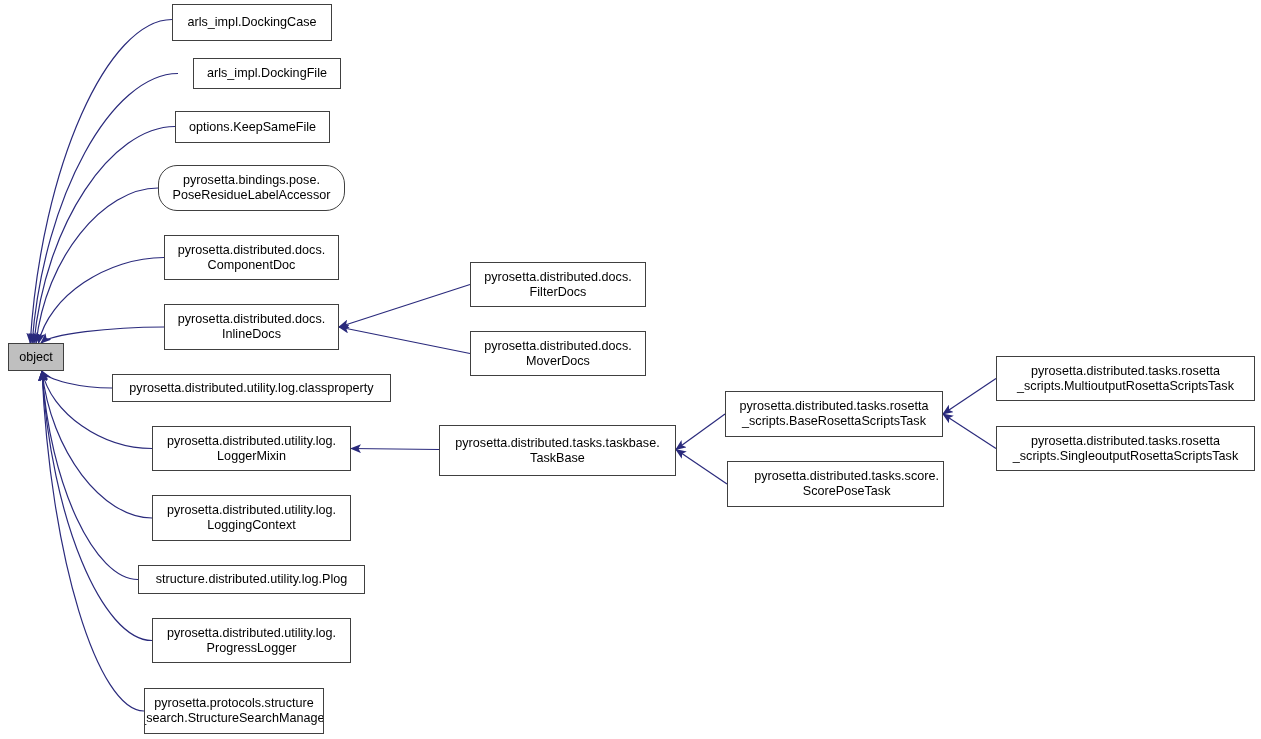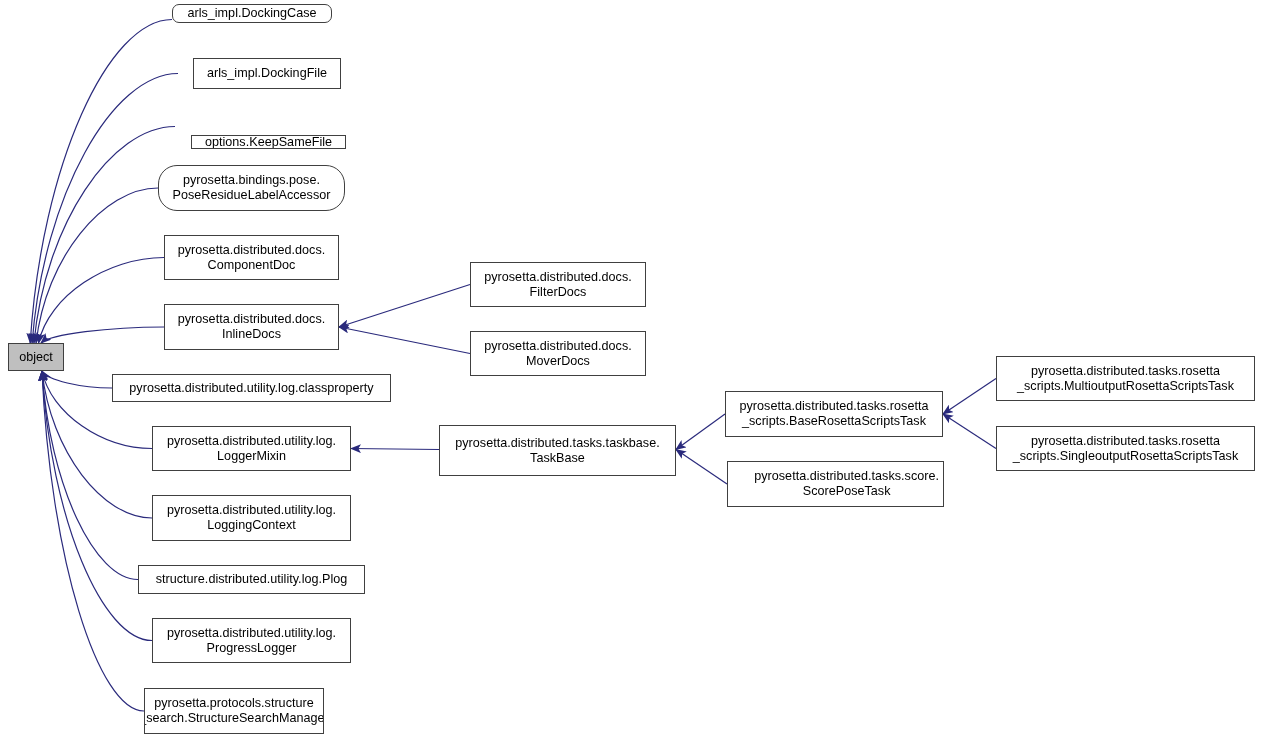--- a/index.html
+++ b/index.html
@@ -77,23 +77,23 @@
         <path d="M 439 449.5 L 351 448.5" fill="none" stroke="#2a2a7c" stroke-width="1.2" marker-end="url(#arrowhead)"></path>
         <path d="M 725 414 L 676 449.5" fill="none" stroke="#2a2a7c" stroke-width="1.2" marker-end="url(#arrowhead)"></path>
         <path d="M 727 484 L 676 449.5" fill="none" stroke="#2a2a7c" stroke-width="1.2" marker-end="url(#arrowhead)"></path>
         <path d="M 996 378.5 L 943 414" fill="none" stroke="#2a2a7c" stroke-width="1.2" marker-end="url(#arrowhead)"></path>
         <path d="M 996 448.5 L 943 414" fill="none" stroke="#2a2a7c" stroke-width="1.2" marker-end="url(#arrowhead)"></path>
       </g>
   </svg>
 
   <div id="nodes-layer">
       <div class="node-box root-node" style="left: 8px; top: 343px; width: 56px; height: 28px;"><span class="node-label">object</span></div>
-      <div class="node-box" style="left: 172px; top: 4px; width: 160px; height: 19px; border-radius: 7px;"><span class="node-label">arls_impl.DockingCase</span></div>
+      <div class="node-box" style="left: 172px; top: 4px; width: 160px; height: 37px;"><span class="node-label">arls_impl.DockingCase</span></div>
       <div class="node-box" style="left: 178px; top: 58px; width: 148px; height: 31px; margin-left: 15px;"><span class="node-label">arls_impl.DockingFile</span></div>
-      <div class="node-box" style="left: 191px; top: 111px; width: 155px; height: 14px; margin-top: 24px;"><span class="node-label">options.KeepSameFile</span></div>
+      <div class="node-box" style="left: 175px; top: 111px; width: 155px; height: 32px;"><span class="node-label">options.KeepSameFile</span></div>
       <div class="node-box" style="left: 158px; top: 165px; width: 187px; height: 46px; border-radius: 19px;"><span class="node-label">pyrosetta.bindings.pose.
 PoseResidueLabelAccessor</span></div>
       <div class="node-box" style="left: 164px; top: 235px; width: 175px; height: 45px;"><span class="node-label">pyrosetta.distributed.docs.
 ComponentDoc</span></div>
       <div class="node-box" style="left: 164px; top: 304px; width: 175px; height: 46px;"><span class="node-label">pyrosetta.distributed.docs.
 InlineDocs</span></div>
       <div class="node-box" style="left: 112px; top: 374px; width: 279px; height: 28px;"><span class="node-label">pyrosetta.distributed.utility.log.classproperty</span></div>
       <div class="node-box" style="left: 152px; top: 426px; width: 199px; height: 45px;"><span class="node-label">pyrosetta.distributed.utility.log.
 LoggerMixin</span></div>
       <div class="node-box" style="left: 152px; top: 495px; width: 199px; height: 46px;"><span class="node-label">pyrosetta.distributed.utility.log.

